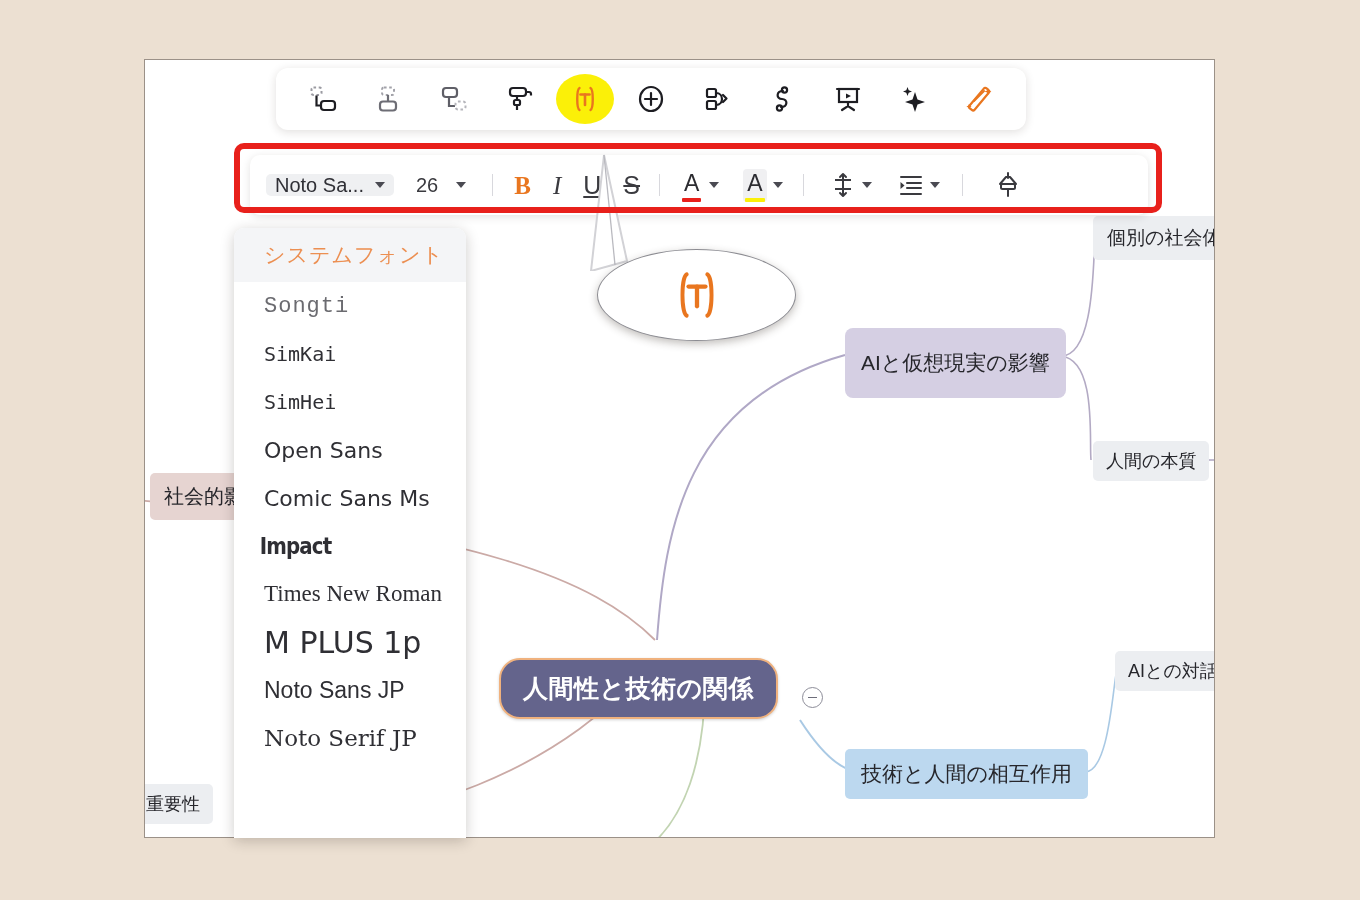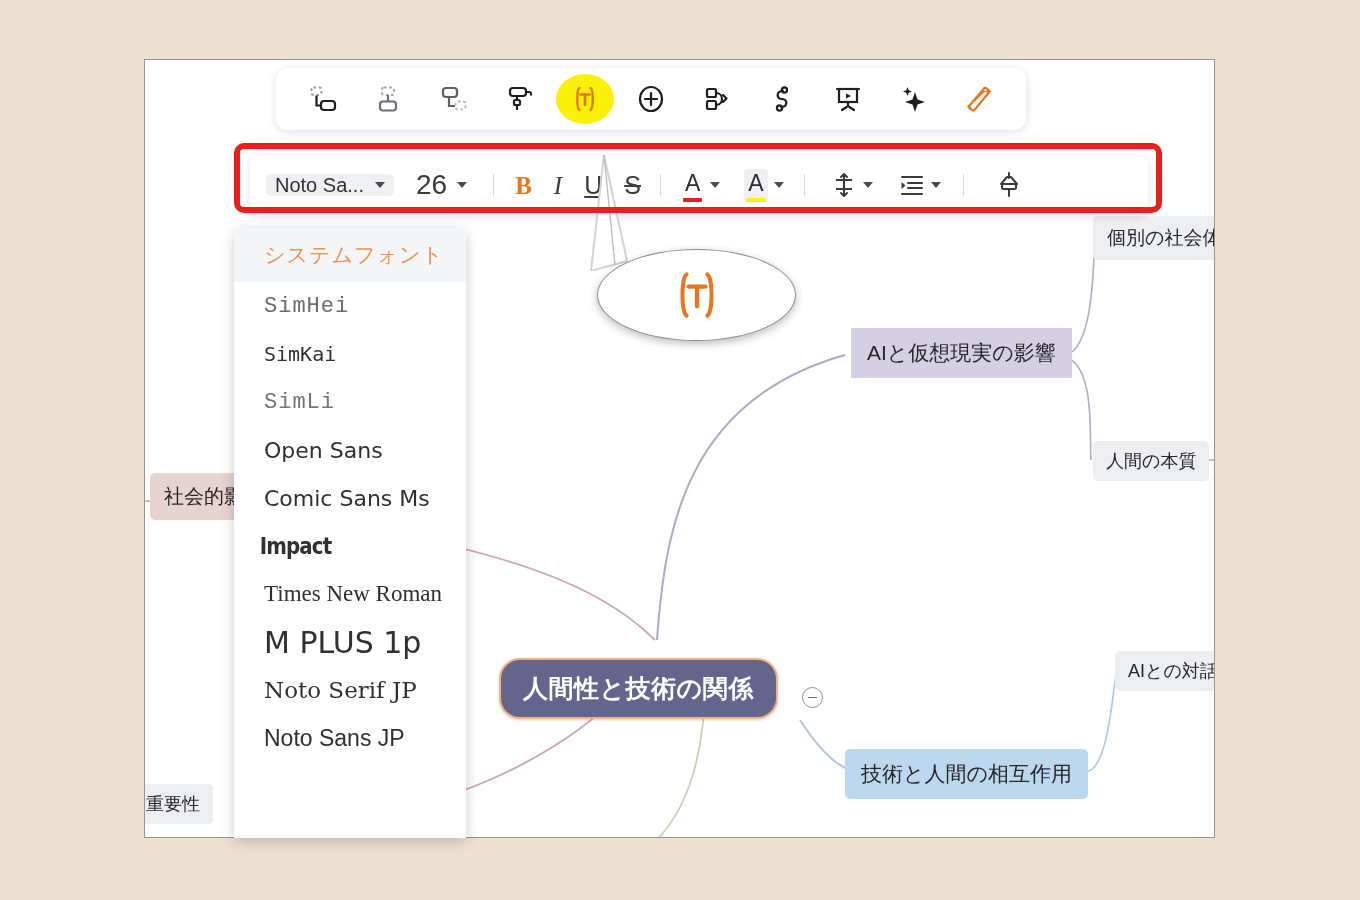--- a/index.html
+++ b/index.html
@@ -37,23 +37,22 @@
     font-weight: bold;
     letter-spacing: .5px;
     border: 2px solid #f0b27e;
     border-radius: 21px;
     padding: 12px 22px;
     box-shadow: 0 1px 3px rgba(0,0,0,.18);
   }
   .node-purple {
     background: #d5cfe3;
     font-size: 21px;
-    border-radius: 0;
-    padding: 11px 16px;
-    margin-left: 6px;
+    border-radius: 8px;
+    padding: 21px 16px;
   }
   .node-blue {
     background: #bcd8ef;
     font-size: 21px;
     border-radius: 5px;
     padding: 11px 16px;
   }
   .node-grey {
     background: #eceef1;
     font-size: 19px;
@@ -144,21 +143,21 @@
     color: #3a3a3f;
   }
   .font-name-btn {
     background: #eff0f2;
     min-width: 110px;
     justify-content: space-between;
     font-size: 20px;
     padding: 0 9px;
     color: #303036;
   }
-  .size-btn { font-size: 28px; gap: 4px; padding: 0 8px; }
+  .size-btn { font-size: 20px; gap: 12px; padding: 0 8px; }
   .caret {
     width: 0; height: 0;
     border-left: 5px solid transparent;
     border-right: 5px solid transparent;
     border-top: 6px solid #4a4a52;
     margin-left: 6px;
   }
   .sep {
     width: 1px; height: 22px;
     background: #d8d8dd;
@@ -497,30 +496,30 @@
         <rect x="6" y="13" width="14" height="5" rx="1.5" fill="none" stroke="#3a3a3f" stroke-width="2"></rect>
         <path d="M13 18 v7" stroke="#3a3a3f" stroke-width="2" stroke-linecap="round"></path>
       </svg>
     </div>
   </div>
 
   <div class="red-annot"></div>
 
   <div class="font-menu">
     <div class="font-menu-header">システムフォント</div>
-    <div class="font-item ff-songti">SimHei</div>
+    <div class="font-item ff-songti">Songti</div>
     <div class="font-item ff-simkai">SimKai</div>
-    <div class="font-item ff-simli">SimLi</div>
+    <div class="font-item ff-simhei">SimHei</div>
     <div class="font-item ff-open">Open Sans</div>
     <div class="font-item ff-comic">Comic Sans Ms</div>
     <div class="font-item ff-impact">Impact</div>
     <div class="font-item ff-times">Times New Roman</div>
     <div class="font-item ff-mplus">M PLUS 1p</div>
+    <div class="font-item ff-notosans">Noto Sans JP</div>
     <div class="font-item ff-notoserif">Noto Serif JP</div>
-    <div class="font-item ff-notosans">Noto Sans JP</div>
   </div>
 
   <div class="callout">
     <svg class="callout-tail" viewBox="0 0 140 160">
       <path d="M 6 160 L 19 44 L 42 150 Z" fill="#ffffff" stroke="#d2d2d6" stroke-width="2"></path>
       <path d="M 19 44 L 30 154" stroke="#b9b9bf" stroke-width="1.3" fill="none"></path>
     </svg>
     <div class="callout-ellipse">
       <svg width="60" height="60" viewBox="0 0 32 32">
         <path d="M10.5 5 C7.5 6.5 7.5 25.5 10.5 27" fill="none" stroke="#e9761f" stroke-width="2.1" stroke-linecap="round"></path>

